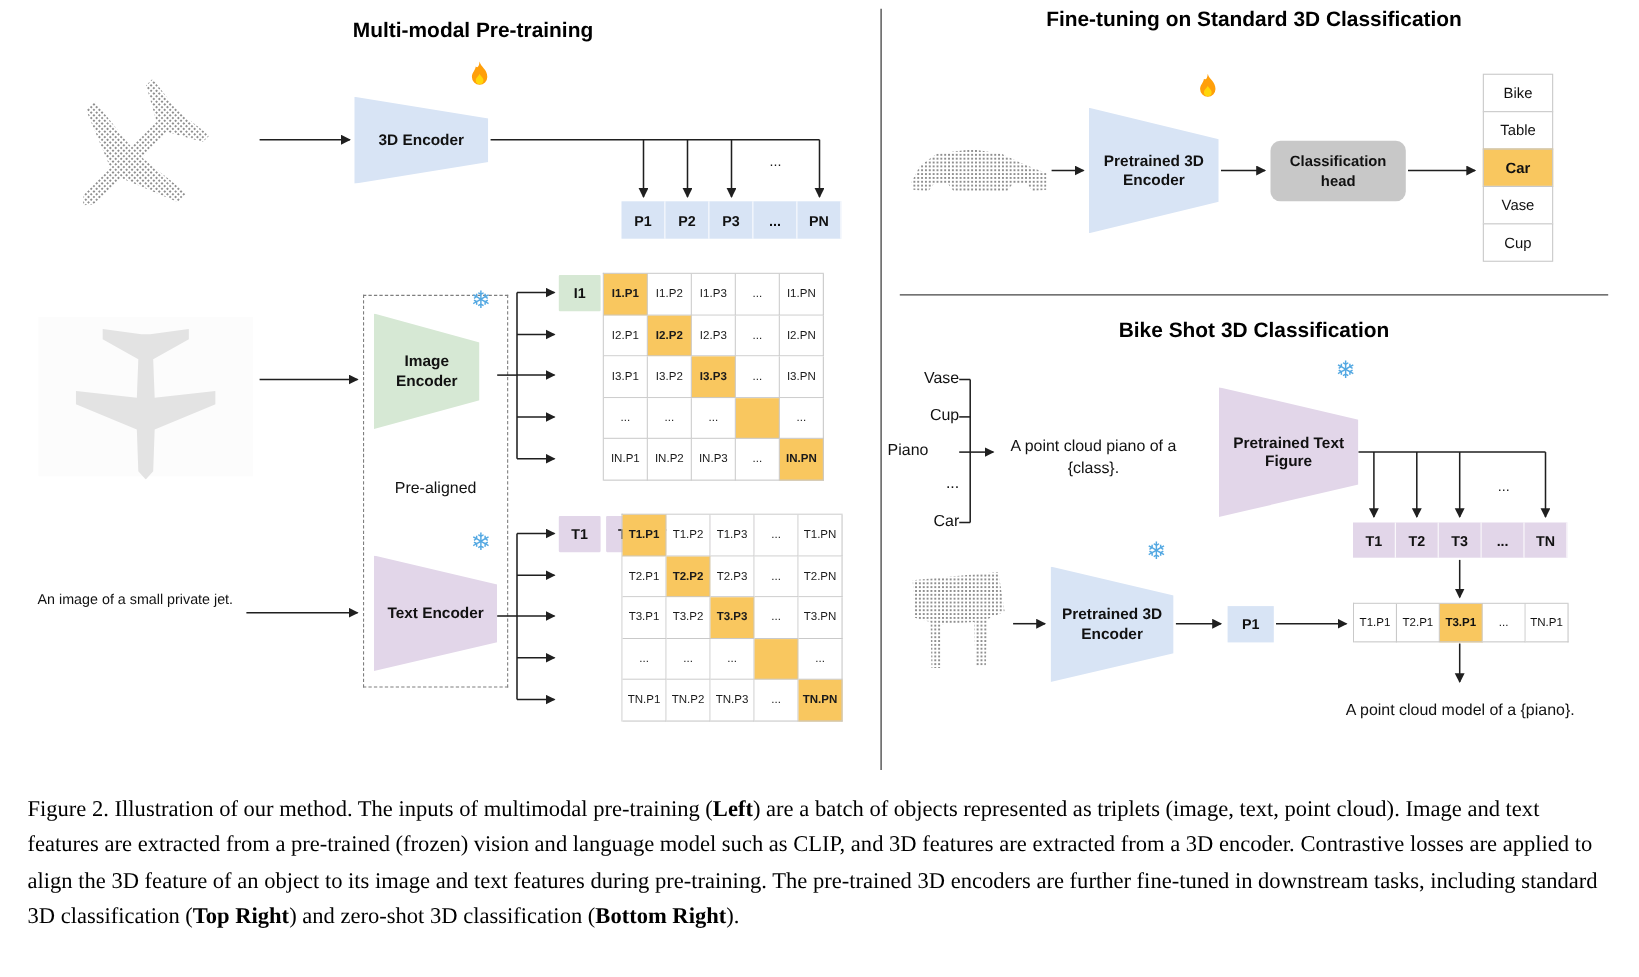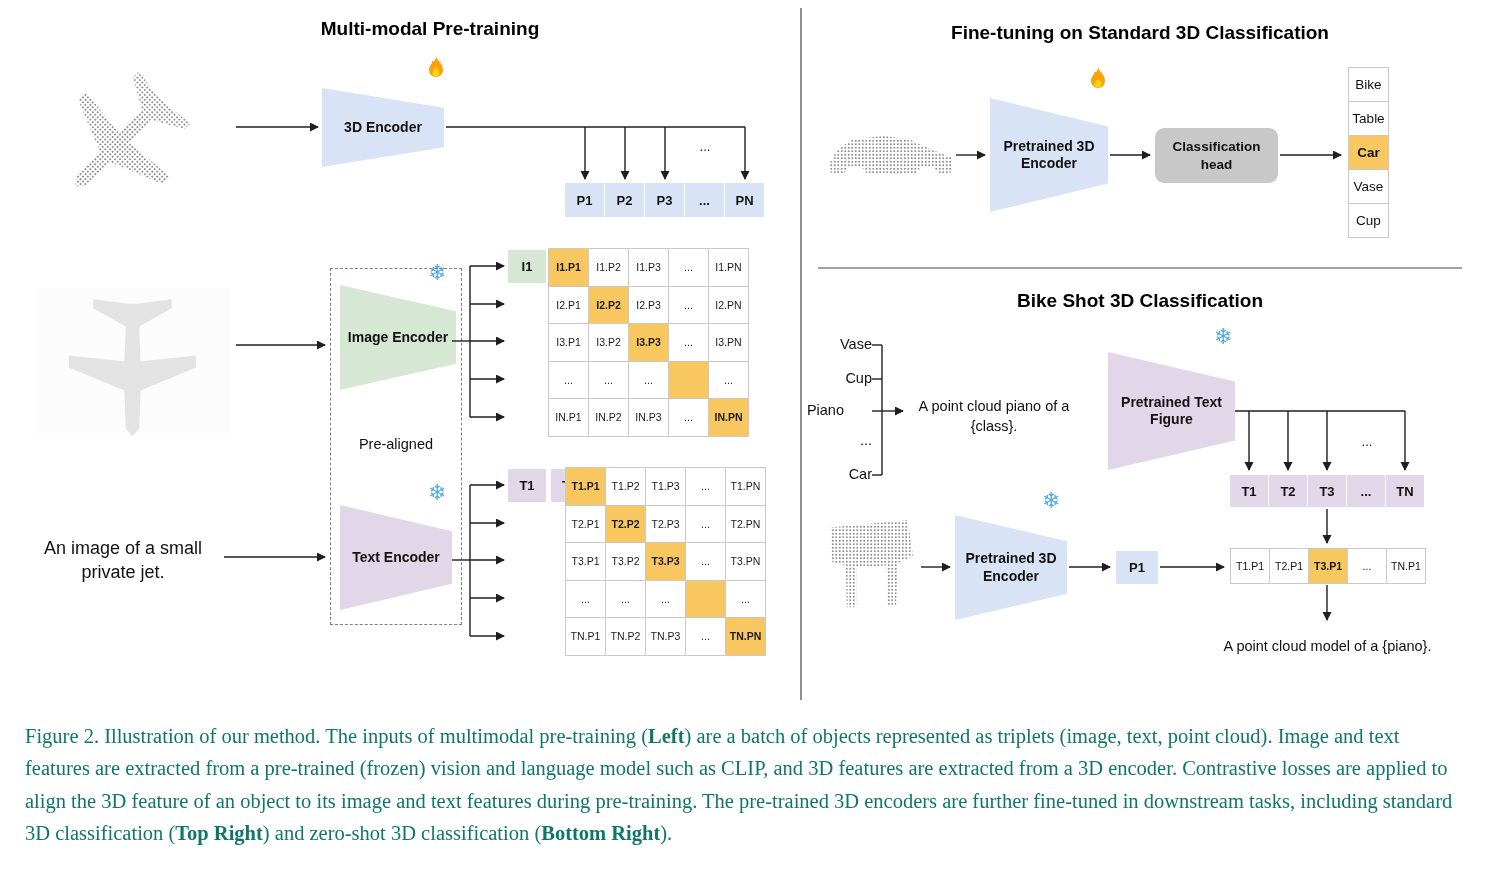--- a/index.html
+++ b/index.html
@@ -28,38 +28,38 @@
   .matrix>div{border-right:1px solid #c9c9c9;border-bottom:1px solid #c9c9c9;background:#fff;
               display:flex;align-items:center;justify-content:center;font-size:10.5px;color:#1a1a1a}
   .matrix>div.diag{background:#f9c75f;font-weight:700}
   .dots{position:absolute;font-size:13px;color:#1a1a1a;text-align:center}
   .dashedbox{position:absolute;border:1.6px dashed #7f7f7f}
   .prealigned{position:absolute;font-size:14.5px;text-align:center;color:#111}
   .textblock{position:absolute;font-size:15px;color:#111;text-align:center;line-height:1.35}
   .headbox{position:absolute;background:#c8c8c8;border-radius:9px;display:flex;align-items:center;
            justify-content:center;text-align:center;font-weight:700;font-size:13.5px;line-height:1.3;padding:0 12px}
   .classcol{position:absolute;display:flex;flex-direction:column}
-  .classcol>div{width:41px;height:35px;background:#fff;border:1px solid #c9c9c9;margin-top:-1px;
+  .classcol>div{width:64px;height:35px;background:#fff;border:1px solid #c9c9c9;margin-top:-1px;
                 display:flex;align-items:center;justify-content:center;font-size:13.5px}
   .classcol>div.hl{background:#f9c75f;font-weight:700}
   .zclass{position:absolute;font-size:14.5px;color:#111;width:52px;text-align:right}
   .trow{position:absolute;display:flex}
   .trow>div{width:39px;height:32px;background:#e2d6e9;border-right:1px solid #fff;
             display:flex;align-items:center;justify-content:center;font-weight:700;font-size:13px}
   .prodrow{position:absolute;display:flex;border-top:1px solid #c9c9c9;border-left:1px solid #c9c9c9}
   .prodrow>div{width:39px;height:35px;background:#fff;border-right:1px solid #c9c9c9;border-bottom:1px solid #c9c9c9;
                display:flex;align-items:center;justify-content:center;font-size:10.5px}
   .prodrow>div.hl{background:#f9c75f;font-weight:700}
   .p1cell{position:absolute;width:42px;height:33px;background:#d8e4f5;display:flex;align-items:center;
           justify-content:center;font-weight:700;font-size:13px}
   .snow{position:absolute;font-size:22px;color:#53a8e2;line-height:1}
   .fire{position:absolute;width:24px;height:28px}
   .jetphoto{position:absolute;left:35px;top:288px;width:195px;height:145px;background:#fcfcfc}
   .caption{position:absolute;left:25px;top:720px;width:1442px;font-family:"Liberation Serif",serif;
-           font-size:20.5px;line-height:1.58;color:#0f766e}
+           font-size:20.5px;line-height:1.58;color:#000000}
   svg.overlay{position:absolute;left:0;top:0;pointer-events:none}
 </style>
 </head>
 <body>
 
 <div class="stage">
 
   
   <div class="group">
     <div class="title" style="left:230px;top:18px;width:400px">Multi-modal Pre-training</div>
@@ -93,33 +93,33 @@
     <div class="jetphoto">
       <div class="pcshape" style="left:30px;top:-4px;width:135px;height:152px;background:#e3e3e3;transform:rotate(180deg);filter:drop-shadow(0 0 2px rgba(0,0,0,0.18));
            clip-path:polygon(50% 0%,55% 5%,56% 30%,97% 45%,97% 53%,56% 49%,55% 72%,79% 84%,79% 90%,53% 87%,47% 87%,21% 90%,21% 84%,45% 72%,44% 49%,3% 53%,3% 45%,44% 30%,45% 5%)"></div>
     </div>
 
     
     <div class="dashedbox" style="left:330px;top:268px;width:132px;height:357px"></div>
     <div class="prealigned" style="left:330px;top:436px;width:132px">Pre-aligned</div>
 
     
-    <div class="trap green" style="left:340px;top:285px;width:116px;height:105px">
+    <div class="trap green" style="left:340px;top:285px;width:96px;height:105px">
       <span>Image Encoder</span>
     </div>
     <span class="snow" style="left:428px;top:262px">❄</span>
 
     
     <div class="trap purple" style="left:340px;top:505px;width:112px;height:105px">
       <span>Text Encoder</span>
     </div>
     <span class="snow" style="left:428px;top:482px">❄</span>
 
     
-    <div class="textblock" style="left:28px;top:536px;width:190px;font-size:18px">An image of a small private jet.</div>
+    <div class="textblock" style="left:28px;top:536px;width:190px;font-size:13px">An image of a small private jet.</div>
 
     
     <div class="labcol" style="left:508px;top:250px">
       <div class="green">I1</div>
       <div class="green">I2</div>
       <div class="green">I3</div>
       <div class="green">...</div>
       <div class="green">IN</div>
     </div>
 
@@ -186,21 +186,21 @@
       <div>TN.P1</div>
       <div>TN.P2</div>
       <div>TN.P3</div>
       <div>...</div>
       <div class="diag">TN.PN</div>
     </div>
   </div>
 
   
   <div class="group">
-    <div class="title" style="left:850px;top:22px;width:580px">Fine-tuning on Standard 3D Classification</div>
+    <div class="title" style="left:850px;top:8px;width:580px">Fine-tuning on Standard 3D Classification</div>
 
     <div class="pcwrap" style="left:826px;top:118px;width:128px;height:68px">
       <div class="pcshape pcdots" style="left:0;top:0;width:128px;height:68px;
            clip-path:polygon(2% 70%,8% 48%,20% 32%,45% 26%,66% 32%,82% 46%,98% 58%,98% 80%,88% 82%,84% 72%,74% 72%,70% 82%,32% 82%,28% 72%,18% 72%,14% 82%,3% 80%)"></div>
     </div>
 
     <div class="trap blue" style="left:990px;top:98px;width:118px;height:114px">
       <span>Pretrained 3D Encoder</span>
     </div>
     <svg class="fire" style="left:1086px;top:66px" viewBox="0 0 24 28">

